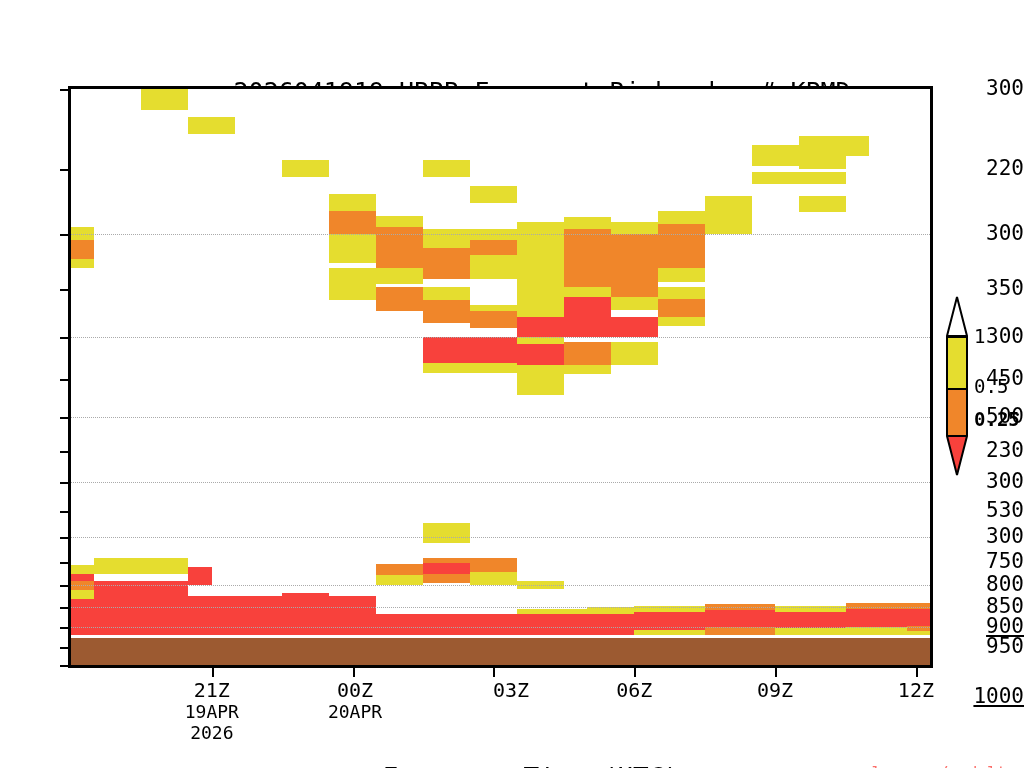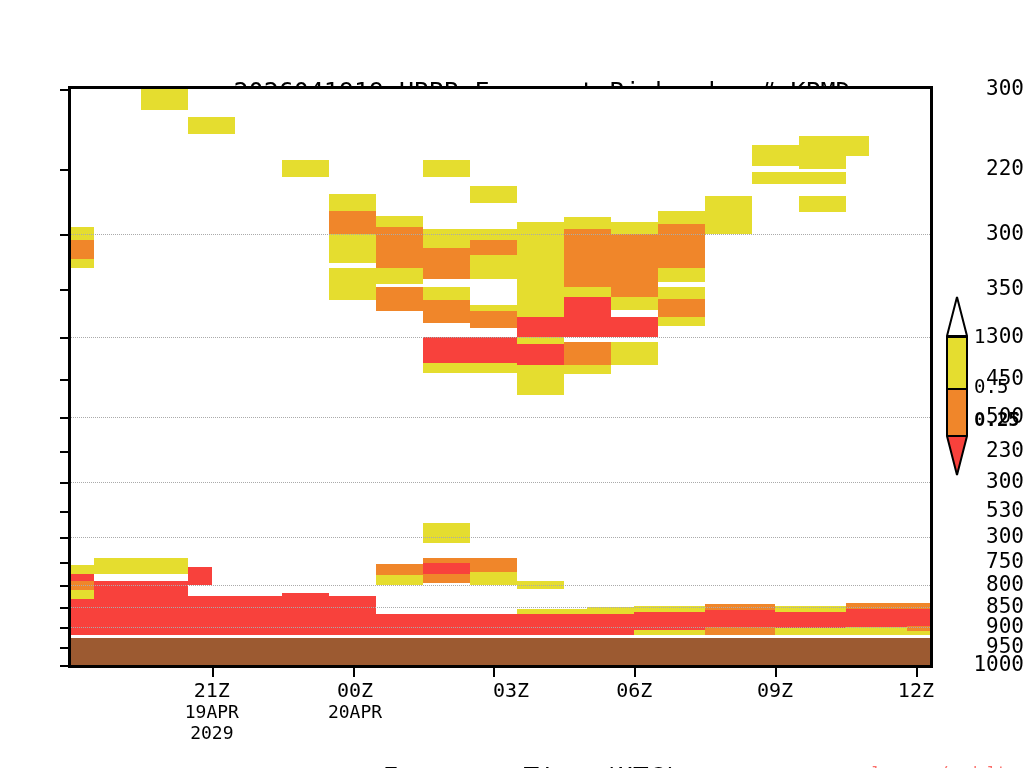--- a/index.html
+++ b/index.html
@@ -337,29 +337,29 @@
       <div class="ytick-label" style="width: 58px; top: 499.828px;">530</div>
       <div class="ytick-mark" style="top: 537.35px;"></div>
       <div class="ytick-label" style="width: 58px; top: 526.35px;">300</div>
       <div class="ytick-mark" style="top: 562.042px;"></div>
       <div class="ytick-label" style="width: 58px; top: 551.042px;">750</div>
       <div class="ytick-mark" style="top: 585.139px;"></div>
       <div class="ytick-label" style="width: 58px; top: 574.139px;">800</div>
       <div class="ytick-mark" style="top: 606.836px;"></div>
       <div class="ytick-label" style="width: 58px; top: 595.836px;">850</div>
       <div class="ytick-mark" style="top: 627.293px;"></div>
-      <div class="ytick-label" style="width: 58px; top: 616.293px;">900</div>
+      <div class="ytick-label" style="width: 58px; top: 616.293px; text-decoration: underline;">900</div>
       <div class="ytick-mark" style="top: 646.643px;"></div>
       <div class="ytick-label" style="width: 58px; top: 635.643px;">950</div>
       <div class="ytick-mark" style="top: 665px;"></div>
-      <div class="ytick-label" style="width: 58px; top: 654px;">1000</div>
+      <div class="ytick-label" style="width: 58px; top: 686px; text-decoration: underline;">1000</div>
     </div>
   <div id="xaxis">
       <div class="xtick-mark" style="left: 211.82px;"></div>
-      <div class="xtick-label" style="left: 151.82px; width: 120px;"><span>21Z</span><span class="xtick-sub">19APR</span><span class="xtick-sub">2029</span></div>
+      <div class="xtick-label" style="left: 151.82px; width: 120px;"><span>21Z</span><span class="xtick-sub">19APR</span><span class="xtick-sub">2026</span></div>
       <div class="xtick-mark" style="left: 352.639px;"></div>
       <div class="xtick-label" style="left: 295px; width: 120px;"><span>00Z</span><span class="xtick-sub">20APR</span></div>
       <div class="xtick-mark" style="left: 493.459px;"></div>
       <div class="xtick-label" style="left: 451px; width: 120px;"><span>03Z</span></div>
       <div class="xtick-mark" style="left: 634.279px;"></div>
       <div class="xtick-label" style="left: 574.279px; width: 120px;"><span>06Z</span></div>
       <div class="xtick-mark" style="left: 775.098px;"></div>
       <div class="xtick-label" style="left: 715.098px; width: 120px;"><span>09Z</span></div>
       <div class="xtick-mark" style="left: 915.918px;"></div>
       <div class="xtick-label" style="left: 855.918px; width: 120px;"><span>12Z</span></div>

